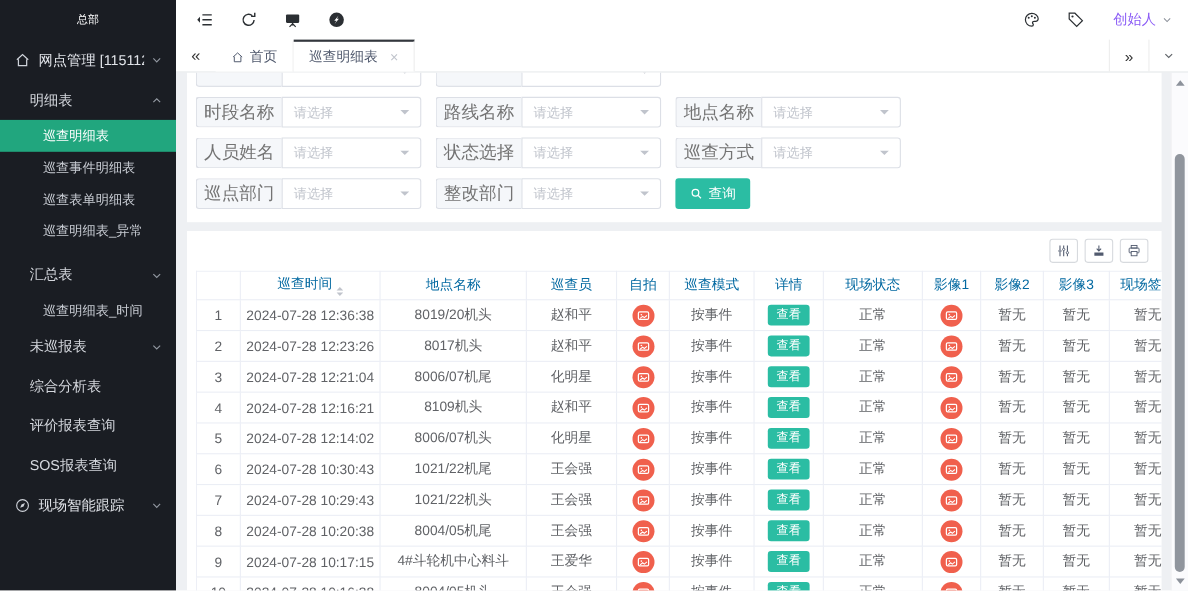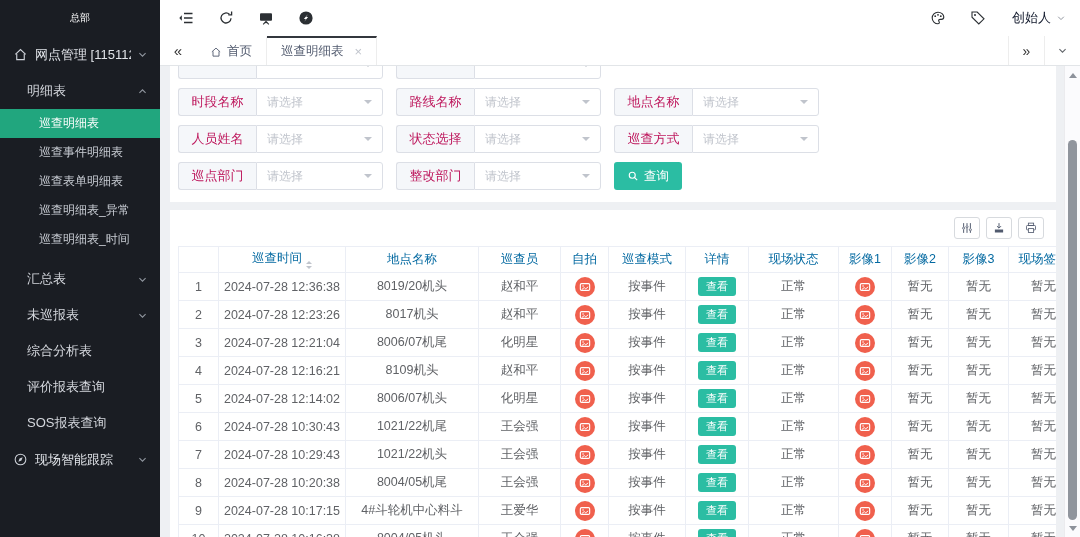--- a/index.html
+++ b/index.html
@@ -19,21 +19,21 @@
   .side-item .lbl{flex:1;white-space:nowrap;overflow:hidden;}
   .side-item .chev{margin-left:6px;width:11px;height:11px;color:#9298a1;flex-shrink:0;display:inline-flex;}
   svg{width:100%;height:100%;display:block;}
 
   
   .main{flex:1;display:flex;flex-direction:column;min-width:0;}
   .topbar{height:36px;background:#fff;display:flex;align-items:center;padding:0 14px 0 18px;}
   .tb-icon{width:16px;height:16px;margin-right:24px;color:#2b2f33;display:inline-flex;cursor:pointer;}
   .tb-right{margin-left:auto;display:flex;align-items:center;}
   .tb-right .tb-icon{margin-right:0;margin-left:24px;}
-  .user{display:flex;align-items:center;gap:5px;font-size:13px;color:#0f172a;margin-left:26px;cursor:pointer;}
+  .user{display:flex;align-items:center;gap:5px;font-size:13px;color:#8b5cf6;margin-left:26px;cursor:pointer;}
   .user .uchev{width:10px;height:10px;color:#8a8f99;display:inline-flex;}
 
   
   .tabbar{height:30px;display:flex;background:#fff;border-bottom:1px solid #e2e5e8;font-size:12.5px;color:#515a6e;}
   .tab-collapse{width:36px;display:flex;align-items:center;justify-content:center;font-size:15px;color:#333;cursor:pointer;}
   .tab{display:flex;align-items:center;gap:5px;padding:0 14px;border-right:1px solid #ededed;border-top:2px solid transparent;cursor:pointer;background:#fff;}
   .tab:first-of-type{border-left:1px solid #f2f2f2;}
   .tab.active{border-top:2px solid #33373d;}
   .tab .hicon{width:12px;height:12px;color:#515a6e;display:inline-flex;}
   .tab .x{color:#c0c4cc;font-size:13px;margin-left:6px;line-height:1;}
@@ -41,21 +41,21 @@
   .tab-more,.tab-drop{width:36px;border-left:1px solid #ededed;display:flex;align-items:center;justify-content:center;color:#333;cursor:pointer;font-size:14px;}
   .tab-drop .dchev{width:11px;height:11px;color:#5f6368;display:inline-flex;}
 
   
   .content{flex:1;background:#eef0f3;padding:0 24px 0 10px;position:relative;overflow:hidden;}
   .filter-card{background:#fff;padding:0 8px 12px 8px;}
   .partial-clip{height:13px;overflow:hidden;}
   .partial-clip .filter-row{margin-top:-15px;}
   .filter-row{display:flex;align-items:center;margin-top:9px;}
   .fgroup{display:flex;height:28px;width:205px;margin-right:13px;flex-shrink:0;}
-  .fg-label{width:78px;flex-shrink:0;background:#f5f7fa;border:1px solid #dcdfe6;border-right:none;border-radius:3px 0 0 3px;display:flex;align-items:center;justify-content:center;font-size:13px;color:#be185d;}
+  .fg-label{width:78px;flex-shrink:0;background:#f5f7fa;border:1px solid #dcdfe6;border-right:none;border-radius:3px 0 0 3px;display:flex;align-items:center;justify-content:center;font-size:16px;color:#737373;}
   .fg-select{flex:1;border:1px solid #dcdfe6;border-radius:0 3px 3px 0;background:#fff;display:flex;align-items:center;padding:0 10px;font-size:12px;color:#c0c4cc;cursor:pointer;}
   .sel-caret{margin-left:auto;width:0;height:0;border:4px solid transparent;border-top-color:#c0c4cc;transform:translateY(2px);}
   .search-btn{height:28px;padding:0 13px;background:var(--accent,#2bbda3);color:#fff;border:none;border-radius:3px;font-size:12.5px;display:inline-flex;align-items:center;gap:5px;cursor:pointer;font-family:inherit;}
   .search-btn .sic{width:12px;height:12px;display:inline-flex;color:#fff;}
 
   .table-card{background:#fff;margin-top:8px;padding:6px 0 0 8px;min-height:340px;}
   .table-toolbar{display:flex;justify-content:flex-end;gap:6px;padding:1px 12px 7px 0;}
   .tool-btn{width:26px;height:22px;background:#fff;border:1px solid #d7dade;border-radius:3px;display:inline-flex;align-items:center;justify-content:center;color:#515a6e;cursor:pointer;padding:4px 6px;}
   .tbl-wrap{overflow:hidden;}
   table{border-collapse:collapse;table-layout:fixed;width:900px;}
@@ -112,30 +112,30 @@
         </div>
         <div class="side-item lvl2">
           <span class="lbl">巡查事件明细表</span>
         </div>
         <div class="side-item lvl2">
           <span class="lbl">巡查表单明细表</span>
         </div>
         <div class="side-item lvl2">
           <span class="lbl">巡查明细表_异常</span>
         </div>
-        <div class="side-item lvl2">
-          <span class="lbl">巡查明细表_时间</span>
-        </div>
         <div class="side-item lvl1 gap">
           <span class="lbl">汇总表</span>
           <span class="chev" style="display: inline-flex;">
             <svg viewBox="0 0 16 16">
               <path d="M3.5 6 8 10.5 12.5 6" fill="none" stroke="currentColor" stroke-width="1.5"></path>
             </svg>
           </span>
+        </div>
+        <div class="side-item lvl2">
+          <span class="lbl">巡查明细表_时间</span>
         </div>
         <div class="side-item lvl1">
           <span class="lbl">未巡报表</span>
           <span class="chev" style="display: inline-flex;">
             <svg viewBox="0 0 16 16">
               <path d="M3.5 6 8 10.5 12.5 6" fill="none" stroke="currentColor" stroke-width="1.5"></path>
             </svg>
           </span>
         </div>
         <div class="side-item lvl1">

